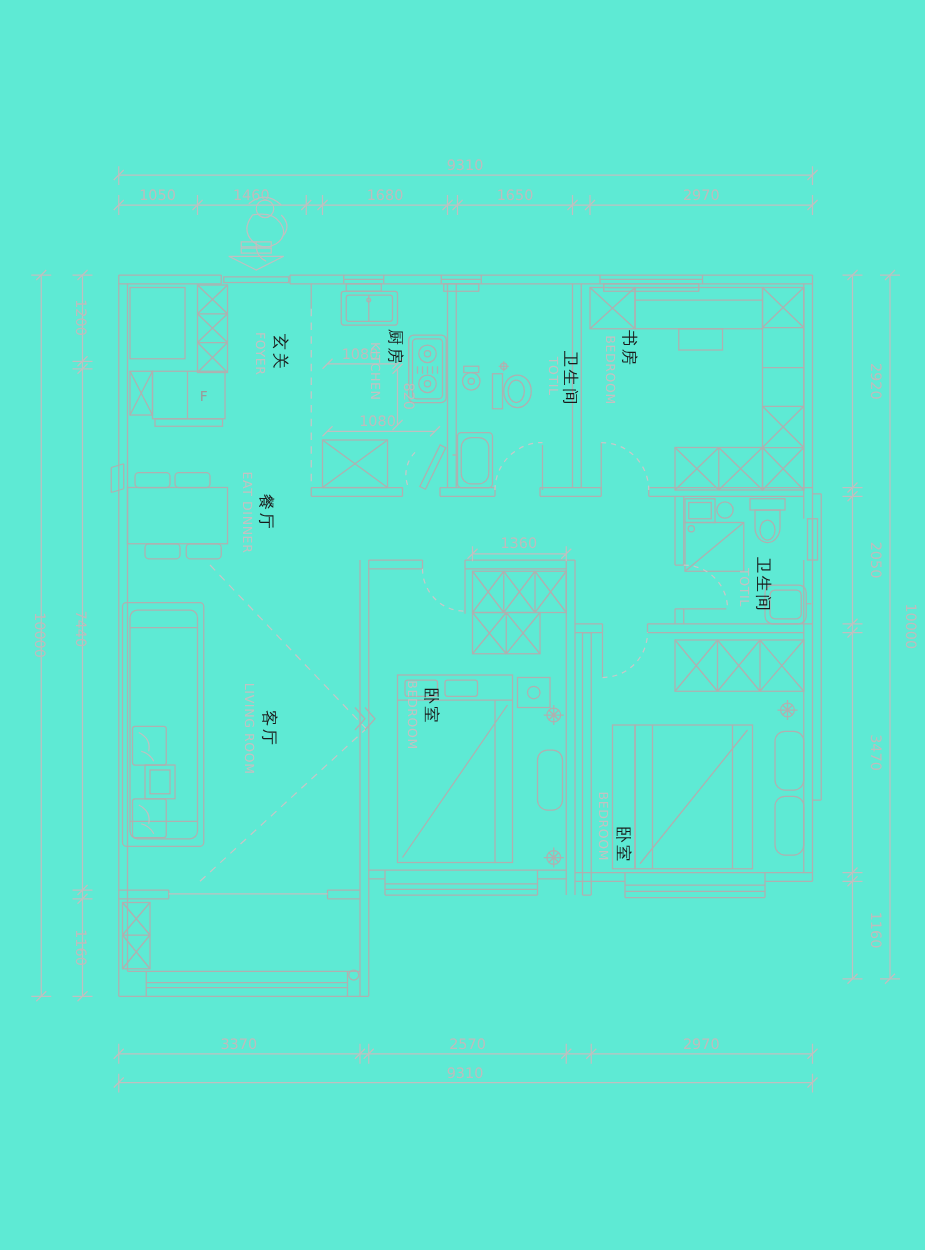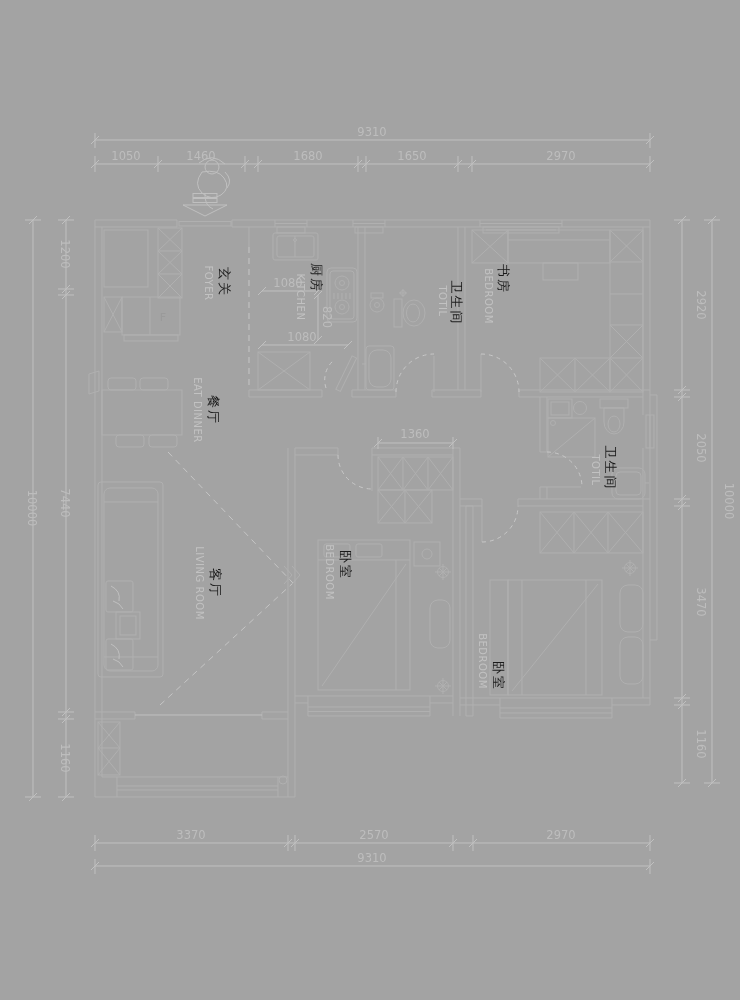--- a/index.html
+++ b/index.html
@@ -1,16 +1,16 @@
 <!DOCTYPE html>
 <html><head>
 <meta charset="utf-8">
 <style>
   html,body{margin:0;padding:0;background:#ffffff;}
-  .page{width:740px;height:1000px;background:#a3a3a3;position:relative;}
+  .page{width:740px;height:1000px;background:#5eead4;position:relative;}
   svg{display:block;}
   .l{fill:none;stroke:#b0b0b0;stroke-width:1;}
   .lt{fill:none;stroke:#c0c0c0;stroke-width:1;}
   .dash{fill:none;stroke:#c6c6c6;stroke-width:1;stroke-dasharray:6 5;}
   .dasharc{fill:none;stroke:#c8c8c8;stroke-width:1;stroke-dasharray:4 4;}
   text{font-family:"DejaVu Sans","Liberation Sans",sans-serif;stroke:none;}
   .zh{font-size:13px;fill:#1a1a1a;font-weight:500;letter-spacing:2px;}
   .en{font-size:10px;fill:#c2c2c2;letter-spacing:0.5px;}
   .dim{font-size:11.5px;fill:#bdbdbd;}
   .flab{font-size:11px;fill:#9a9a9a;}

